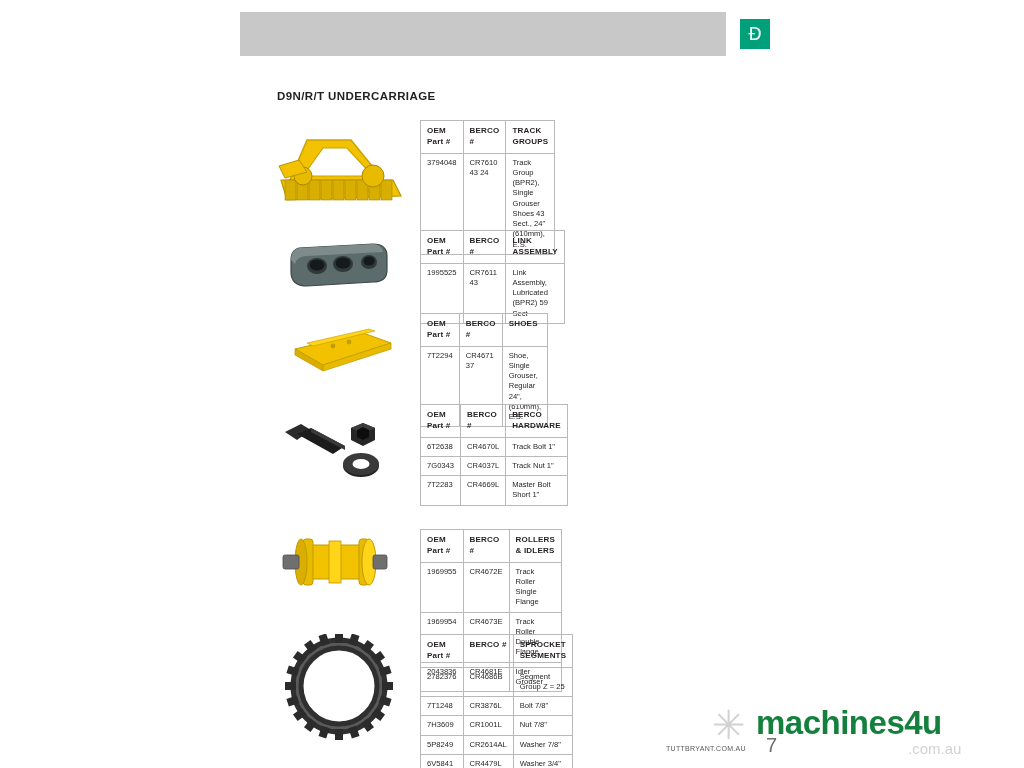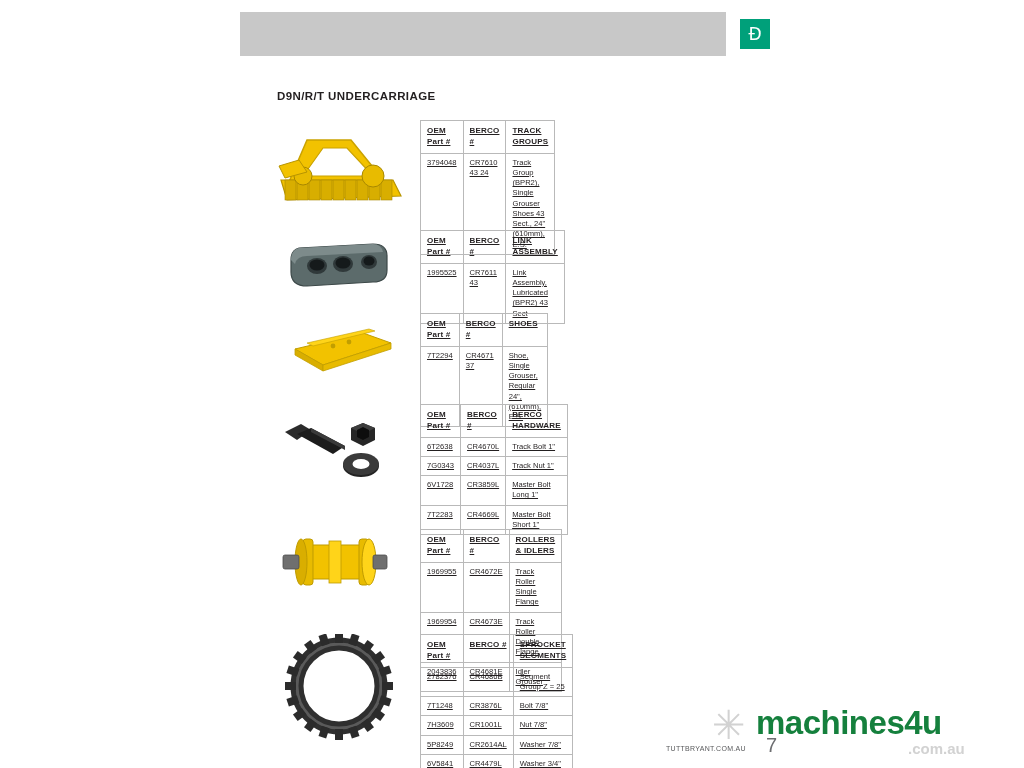--- a/index.html
+++ b/index.html
@@ -72,21 +72,20 @@
     height: 100px;
   }
   table.parts {
     position: absolute;
     left: 143px;
     top: 0px;
     border-collapse: collapse;
     font-size: 7.6px;
     color: #231f20;
     table-layout: fixed;
-    text-decoration: underline;
   }
   table.parts th, table.parts td {
     border: 0.6px solid #b9b9b9;
     padding: 4px 6px;
     text-align: left;
     vertical-align: top;
     font-weight: normal;
     line-height: 1.35;
   }
   table.parts thead th {
@@ -144,21 +143,21 @@
     line-height: 34px;
     font-weight: bold;
     color: #15803d;
     letter-spacing: -0.5px;
   }
   .wm-sub {
     position: absolute;
     left: 196px;
     top: 40px;
     font-size: 15px;
-    font-weight: bold;
+    font-weight: normal;
     color: #d2d2d2;
   }
 
   
   .art svg { display: block; }
 </style>
 </head>
 <body>
 
 <div class="header-band">
@@ -237,21 +236,21 @@
       <tr>
         <th>OEM Part #</th>
         <th>BERCO #</th>
         <th>LINK ASSEMBLY</th>
       </tr>
     </thead>
     <tbody>
       <tr>
         <td>1995525</td>
         <td>CR7611 43</td>
-        <td>Link Assembly, Lubricated (BPR2) 43 Sect</td>
+        <td>Link Assembly, Lubricated (BPR2) 59 Sect</td>
       </tr>
     </tbody>
   </table>
 </div>
 
 <div class="section" id="sec-2" style="top:313px;">
   <div class="art">
     <svg width="130" height="70" viewBox="0 0 130 70">
       <path d="M18,36 L86,20 L114,30 L46,52 Z" fill="#f2c200" stroke="#c19e00" stroke-width="1"></path>
       <path d="M18,36 L46,52 L46,58 L18,42 Z" fill="#d9ae00" stroke="#c19e00" stroke-width="0.8"></path>
@@ -317,25 +316,20 @@
     <tbody>
       <tr>
         <td>6T2638</td>
         <td>CR4670L</td>
         <td>Track Bolt 1"</td>
       </tr>
       <tr>
         <td>7G0343</td>
         <td>CR4037L</td>
         <td>Track Nut 1"</td>
-      </tr>
-      <tr>
-        <td>6V1728</td>
-        <td>CR3859L</td>
-        <td>Master Bolt Long 1"</td>
       </tr>
       <tr>
         <td>7T2283</td>
         <td>CR4669L</td>
         <td>Master Bolt Short 1"</td>
       </tr>
     </tbody>
   </table>
 </div>
 

